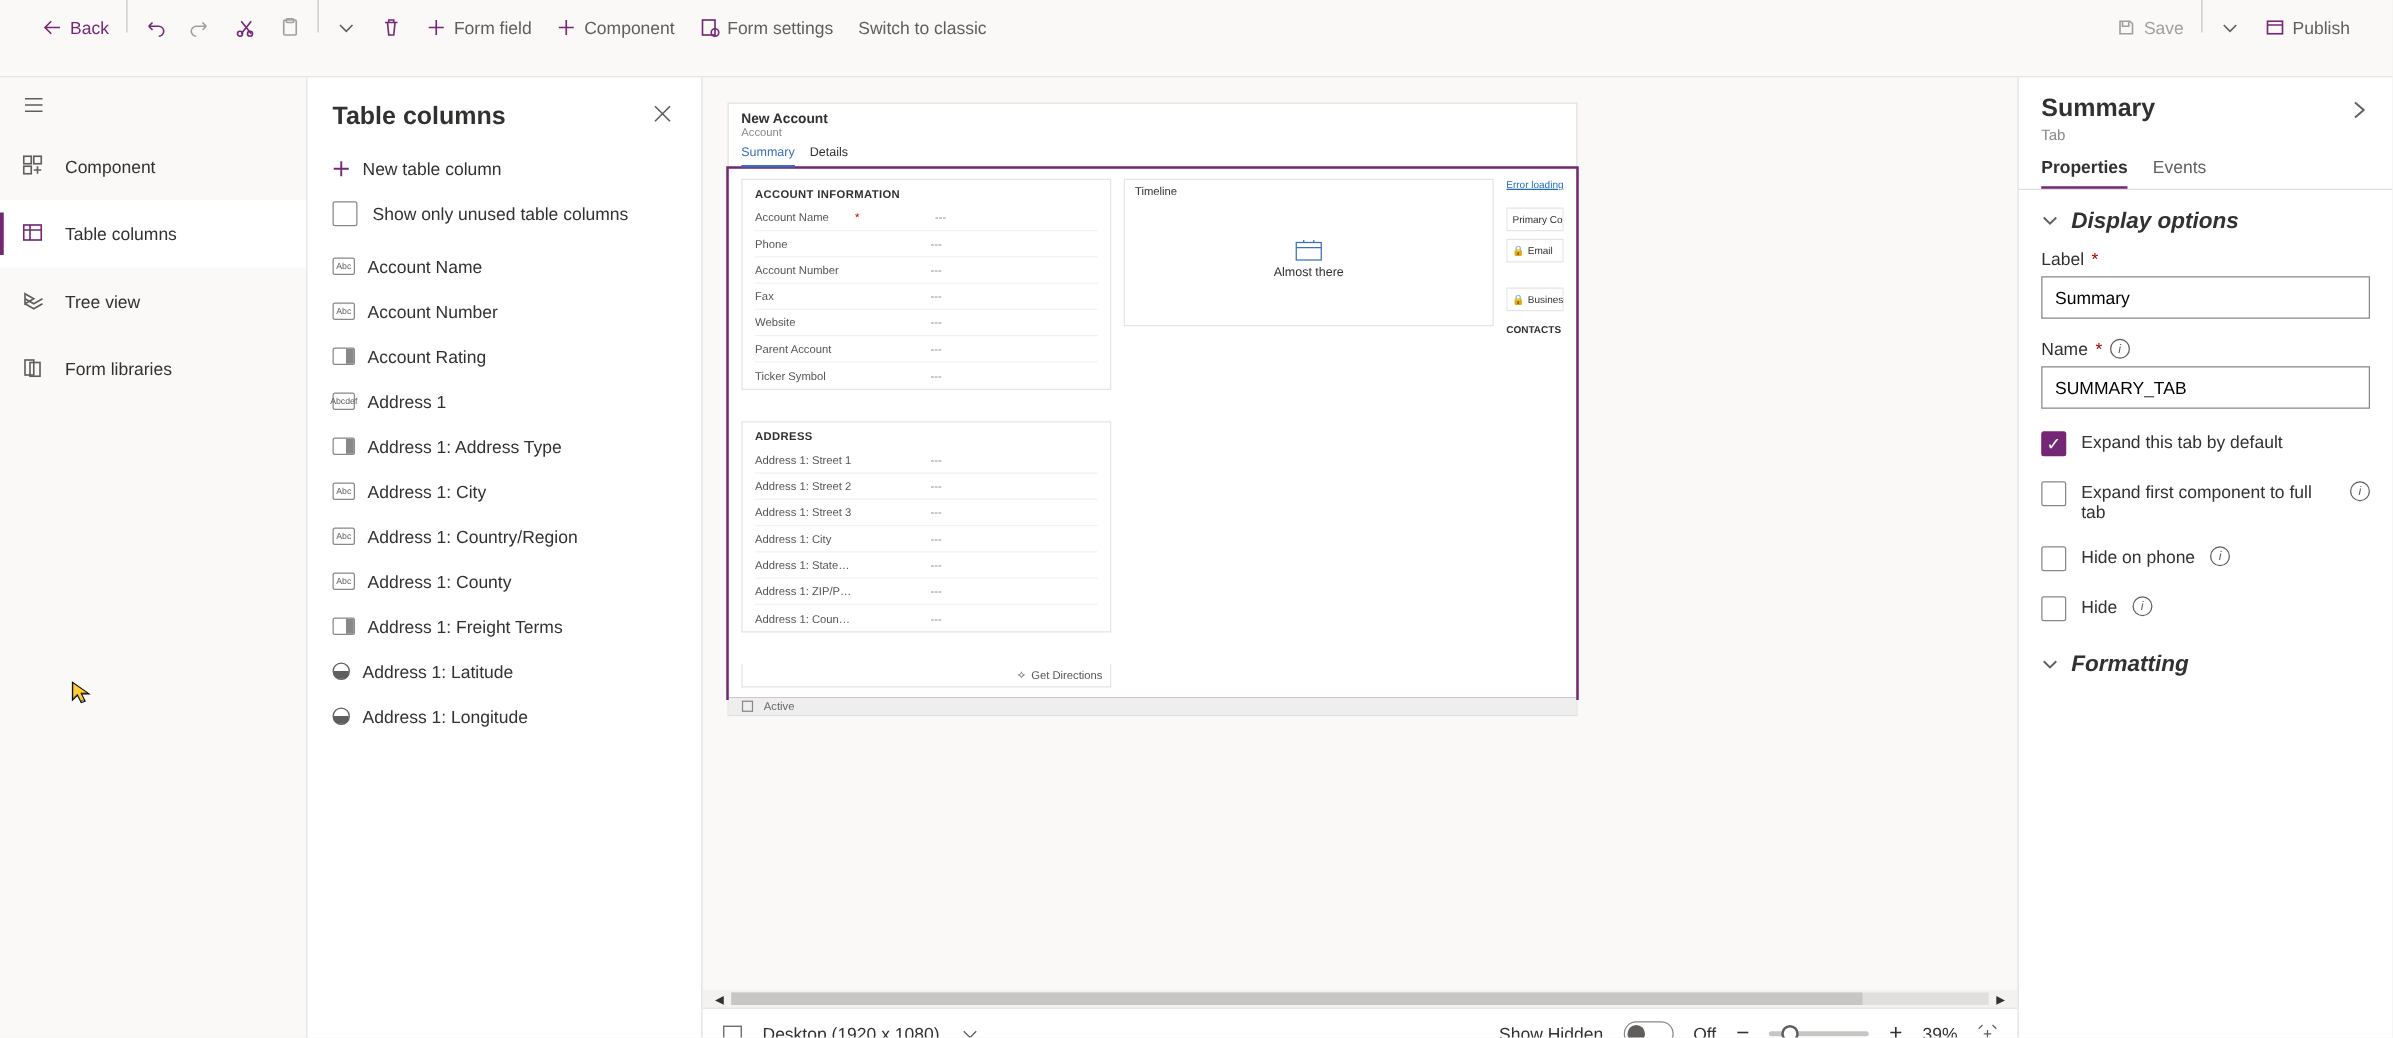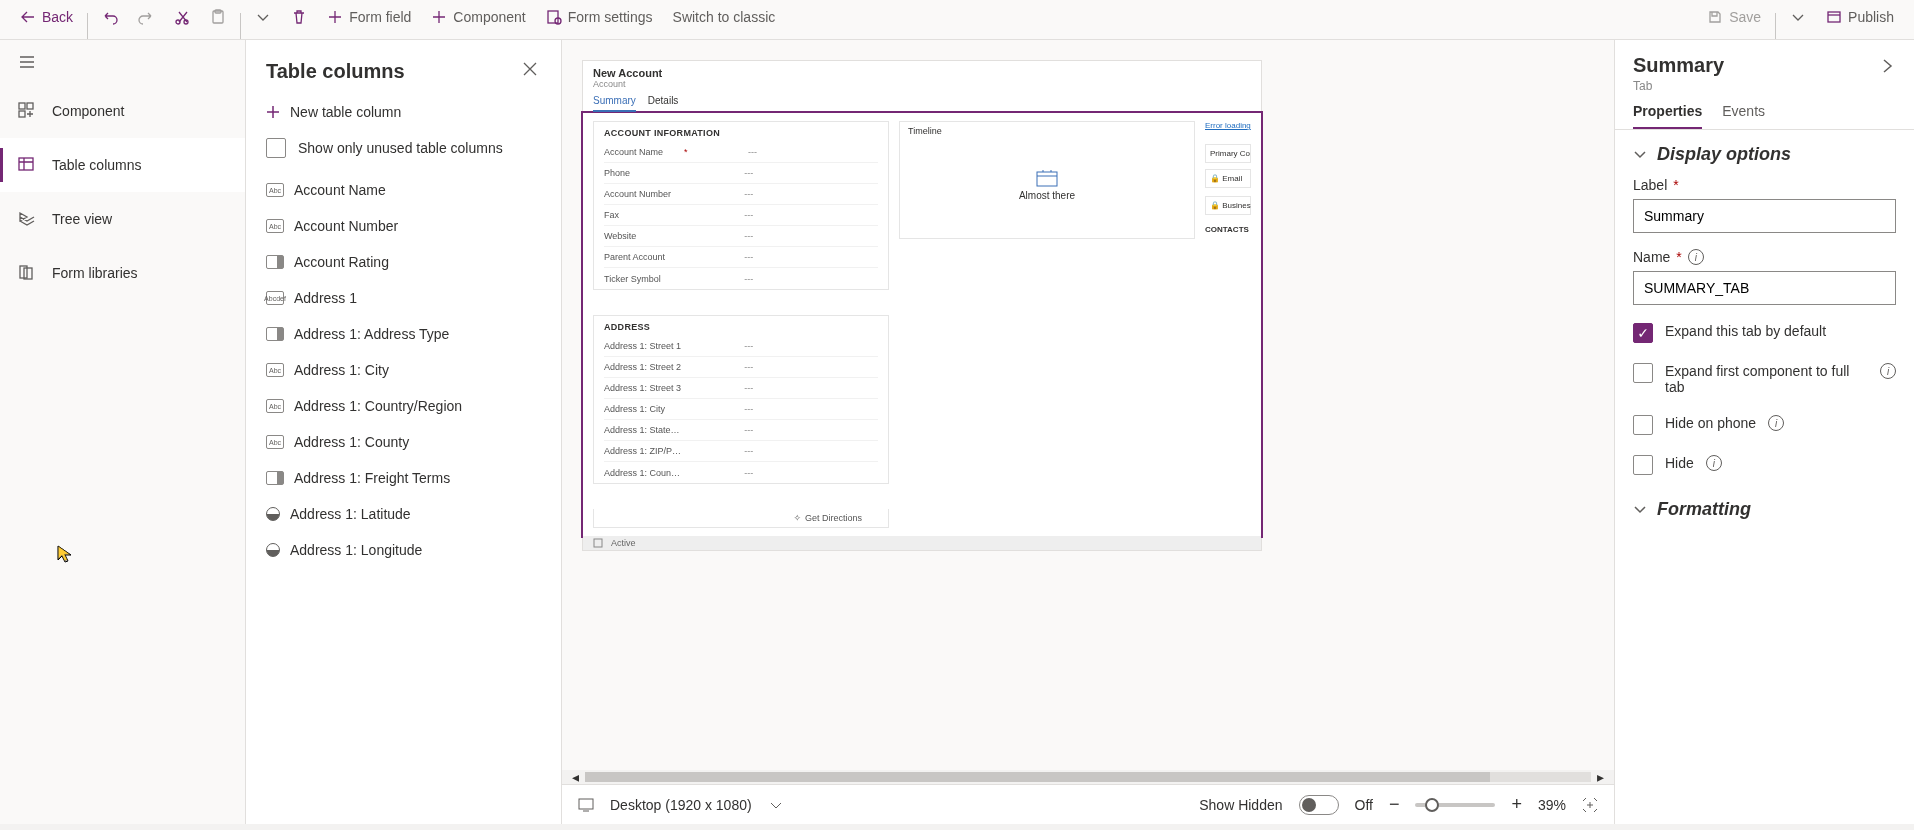--- a/index.html
+++ b/index.html
@@ -5,21 +5,21 @@
   * { box-sizing: border-box; margin: 0; padding: 0; }
   html, body { width: 100%; height: 100%; font-family: "Segoe UI", Arial, sans-serif; font-size: 14px; color: #323130; background: #f3f2f1; overflow: hidden; }
   :root {
     --accent: #742774;
     --border: #e1dfdd;
     --text-muted: #605e5c;
     --bg-panel: #faf9f8;
     --bg-white: #ffffff;
   }
   
-  .cmdbar { display:flex; align-items:flex-end; height:40px; padding:0 10px; background:var(--bg-panel); border-bottom:1px solid var(--border); gap:0; }
+  .cmdbar { display:flex; align-items:flex-start; height:62px; padding:0 24px; background:var(--bg-panel); border-bottom:1px solid var(--border); gap:0; }
   .cmd-btn { display:inline-flex; align-items:center; gap:6px; height:44px; padding:0 10px; color:var(--text-muted); background:transparent; border:none; cursor:pointer; font-size:14px; }
   .cmd-btn svg { width:16px; height:16px; fill:none; stroke:currentColor; stroke-width:1.3; }
   .cmd-btn.accent { color:var(--accent); }
   .cmd-btn.accent svg { stroke:var(--accent); }
   .cmd-sep { width:1px; height:26px; background:#c8c6c4; margin:0 4px; }
   .cmd-spacer { flex:1; }
   .cmd-btn.disabled { color:#a19f9d; }
   .cmd-btn.disabled svg { stroke:#a19f9d; }
 
   
@@ -73,21 +73,21 @@
   .c-card { border:1px solid #e5e5e5; margin-bottom:25px; padding:6px 10px 0 10px; }
   .c-card h4 { font-size:9px; font-weight:600; letter-spacing:.3px; margin-bottom:4px; }
   .c-field { display:flex; align-items:center; border-bottom:1px solid #f1f1f1; height:21px; font-size:9px; color:#555; }
   .c-field:last-child { border-bottom:none; }
   .c-field .lab { width:78px; overflow:hidden; white-space:nowrap; text-overflow:ellipsis; }
   .c-field .req { color:#a80000; margin-left:2px; }
   .c-field .val { color:#888; }
   .timeline-h { align-self:flex-start; padding:4px 8px; font-size:9px; }
   .side-cards { width:46px; overflow:hidden; }
   .lk { color:#1f6cbf; text-decoration:underline; font-size:8px; white-space:nowrap; }
-  .getdir { border:1px solid #e5e5e5; border-top:none; text-align:right; padding:4px 26px; font-size:9px; color:#555; }
+  .getdir { border:1px solid #e5e5e5; border-top:none; text-align:right; padding:4px 6px; font-size:9px; color:#555; }
   .statusbar { background:#eee; font-size:9px; padding:2px 10px; color:#666; display:flex; gap:8px; align-items:center; }
   .canvas-scrollbar { height:14px; background:#f3f2f1; display:flex; align-items:center; padding:0 10px; }
   .canvas-scrollbar .track { flex:1; height:10px; background:#e1dfdd; position:relative; margin:0 6px; }
   .canvas-scrollbar .thumb { position:absolute; left:0; width:90%; top:0; bottom:0; background:#c8c6c4; }
 
   .footbar { height:40px; border-top:1px solid var(--border); background:#fff; display:flex; align-items:center; padding:0 16px; gap:16px; color:#323130; }
   .footbar svg { width:16px; height:16px; stroke:#605e5c; fill:none; }
   .foot-spacer { flex:1; }
   .toggle { width:40px; height:20px; border-radius:10px; border:1px solid #8a8886; position:relative; background:#fff; }
   .toggle::after { content:""; position:absolute; left:2px; top:2px; width:14px; height:14px; border-radius:50%; background:#605e5c; }
@@ -430,21 +430,21 @@
                       <rect x="2" y="4" width="20" height="14"></rect>
                       <path d="M2 8h20M8 4V2M16 4V2"></path>
                     </svg>
                 <div style="margin-top:0">Almost there</div>
               </div>
             </div>
           </div>
           <div class="side-cards">
             <div class="lk" style="text-align:left; margin-bottom:14px">Error loading</div>
             <div style="border:1px solid #e5e5e5; padding:4px; font-size:8px; white-space:nowrap; margin-bottom:6px">Primary Co</div>
-            <div style="border:1px solid #e5e5e5; padding:4px; font-size:8px; white-space:nowrap; margin-bottom:8px">🔒 <span>Email</span></div>
+            <div style="border:1px solid #e5e5e5; padding:4px; font-size:8px; white-space:nowrap; margin-bottom:20px">🔒 <span>Email</span></div>
             <div style="border:1px solid #e5e5e5; padding:4px; font-size:8px; white-space:nowrap; margin-bottom:10px">🔒 <span>Business</span></div>
             <div style="font-size:8px; font-weight:600">CONTACTS</div>
           </div>
         </div>
         </div>
         <div class="statusbar">
           <svg width="10" height="10">
               <rect x="1" y="1" width="8" height="8" stroke="#888" fill="none"></rect>
             </svg>
           <span>Active</span>

